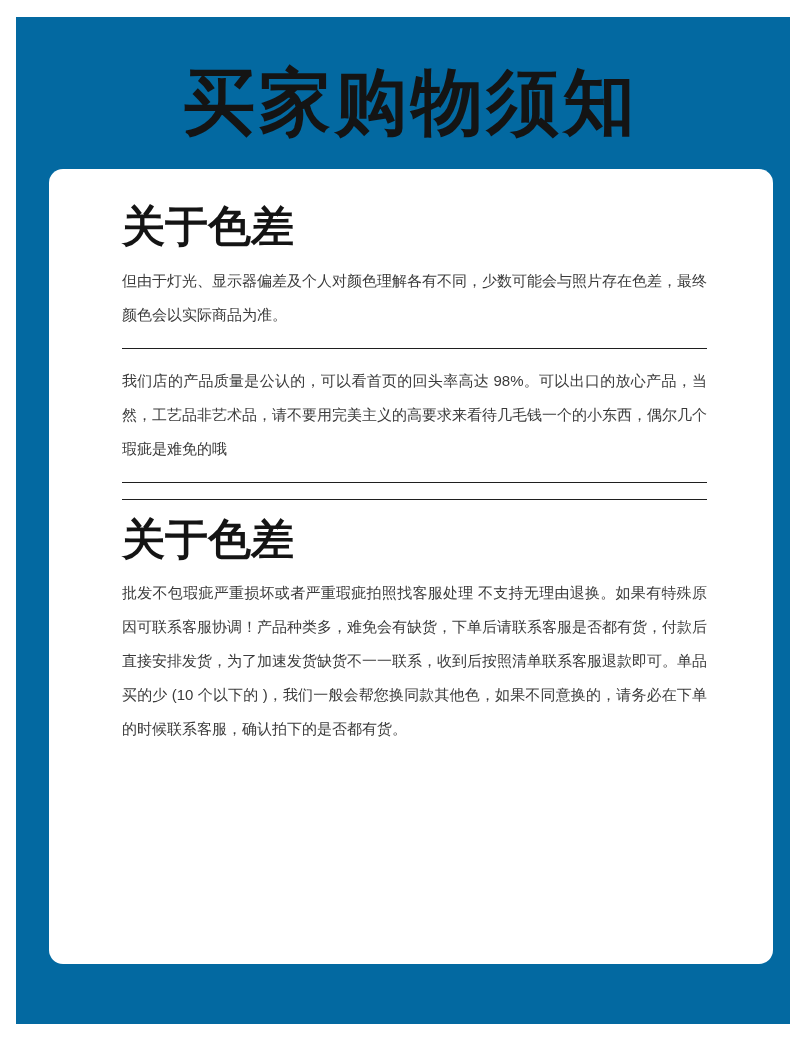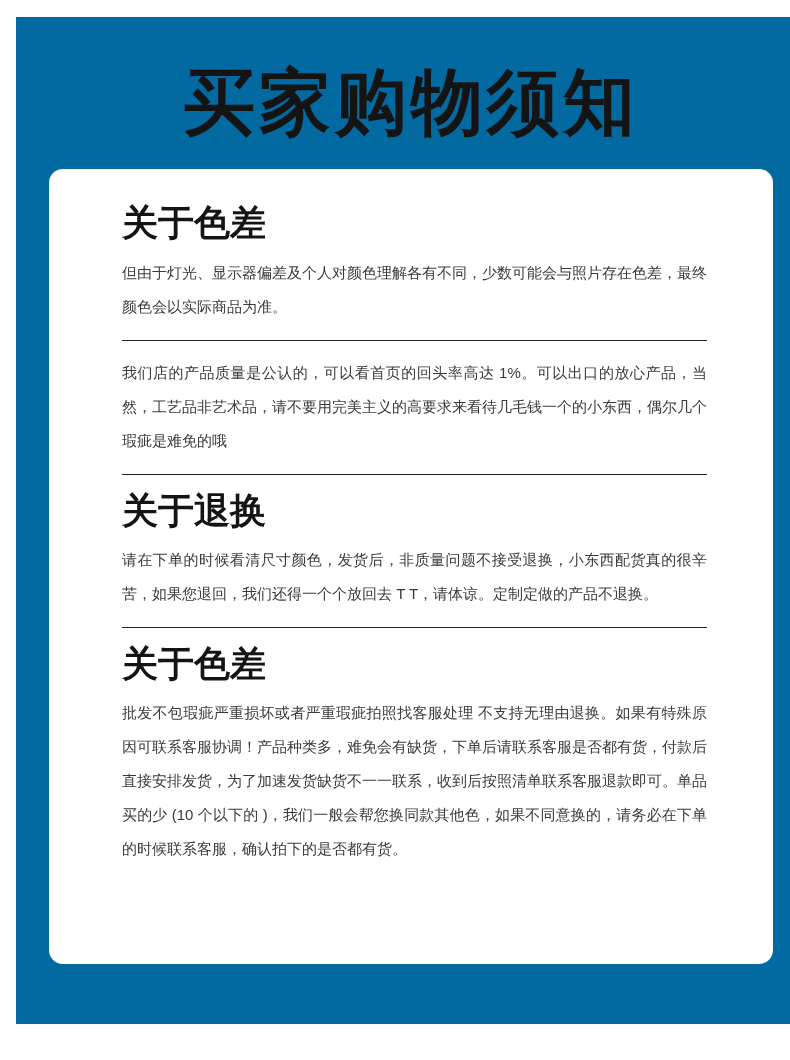--- a/index.html
+++ b/index.html
@@ -44,21 +44,21 @@
   }
   .notice-card {
     margin: 27px auto 0 auto;
     width: 724px;
     min-height: 795px;
     background: #ffffff;
     border-radius: 14px;
     padding: 33px 66px 28px 73px;
   }
   .section-heading {
-    font-size: 36px;
+    font-size: 43px;
     font-weight: 700;
     color: #141414;
     line-height: 1.15;
     margin-bottom: 12px;
   }
   .section-body {
     font-size: 15px;
     color: #3a3a3a;
     line-height: 34px;
     text-align: justify;
@@ -84,29 +84,25 @@
     <div class="notice-card">
 
       <div class="section">
         <div class="section-heading">关于色差</div>
         <div class="section-body">但由于灯光、显示器偏差及个人对颜色理解各有不同，少数可能会与照片存在色差，最终颜色会以实际商品为准。</div>
       </div>
 
       <hr class="divider">
 
       <div class="section">
-        <div class="section-body">我们店的产品质量是公认的，可以看首页的回头率高达 1%。可以出口的放心产品，当然，工艺品非艺术品，请不要用完美主义的高要求来看待几毛钱一个的小东西，偶尔几个瑕疵是难免的哦</div>
+        <div class="section-body">我们店的产品质量是公认的，可以看首页的回头率高达 98%。可以出口的放心产品，当然，工艺品非艺术品，请不要用完美主义的高要求来看待几毛钱一个的小东西，偶尔几个瑕疵是难免的哦</div>
       </div>
 
       <hr class="divider">
 
-      <div class="section">
-        <div class="section-heading">关于退换</div>
-        <div class="section-body">请在下单的时候看清尺寸颜色，发货后，非质量问题不接受退换，小东西配货真的很辛苦，如果您退回，我们还得一个个放回去 T T，请体谅。定制定做的产品不退换。</div>
-      </div>
 
       <hr class="divider">
 
       <div class="section">
         <div class="section-heading">关于色差</div>
         <div class="section-body">批发不包瑕疵严重损坏或者严重瑕疵拍照找客服处理 不支持无理由退换。如果有特殊原因可联系客服协调！产品种类多，难免会有缺货，下单后请联系客服是否都有货，付款后直接安排发货，为了加速发货缺货不一一联系，收到后按照清单联系客服退款即可。单品买的少 (10 个以下的 )，我们一般会帮您换同款其他色，如果不同意换的，请务必在下单的时候联系客服，确认拍下的是否都有货。</div>
       </div>
 
     </div>
   </div>

